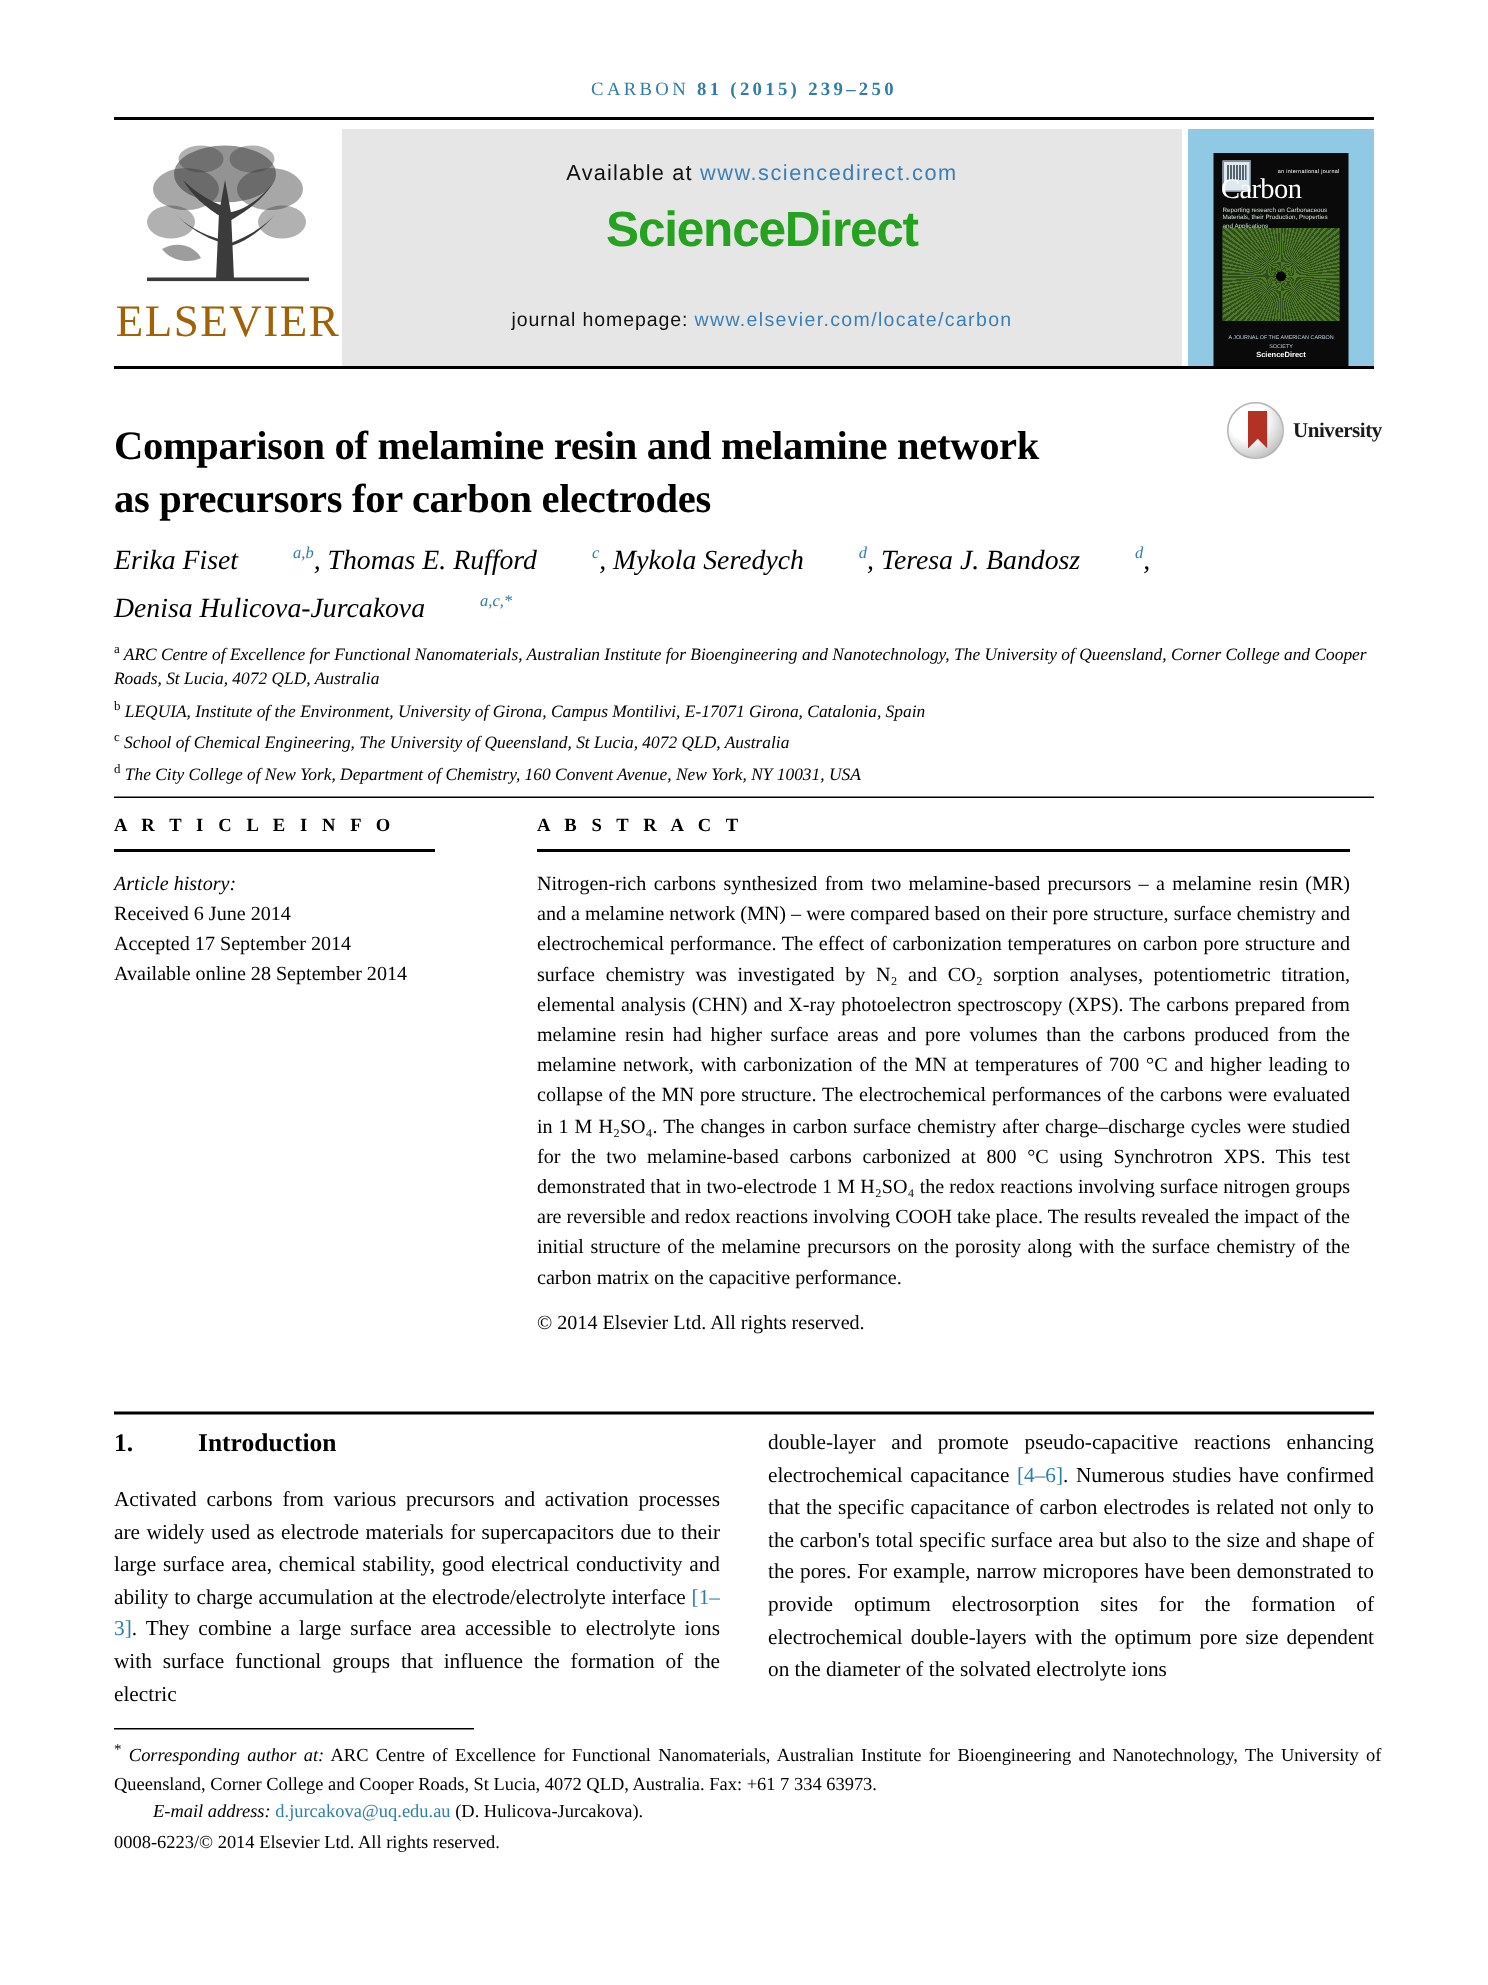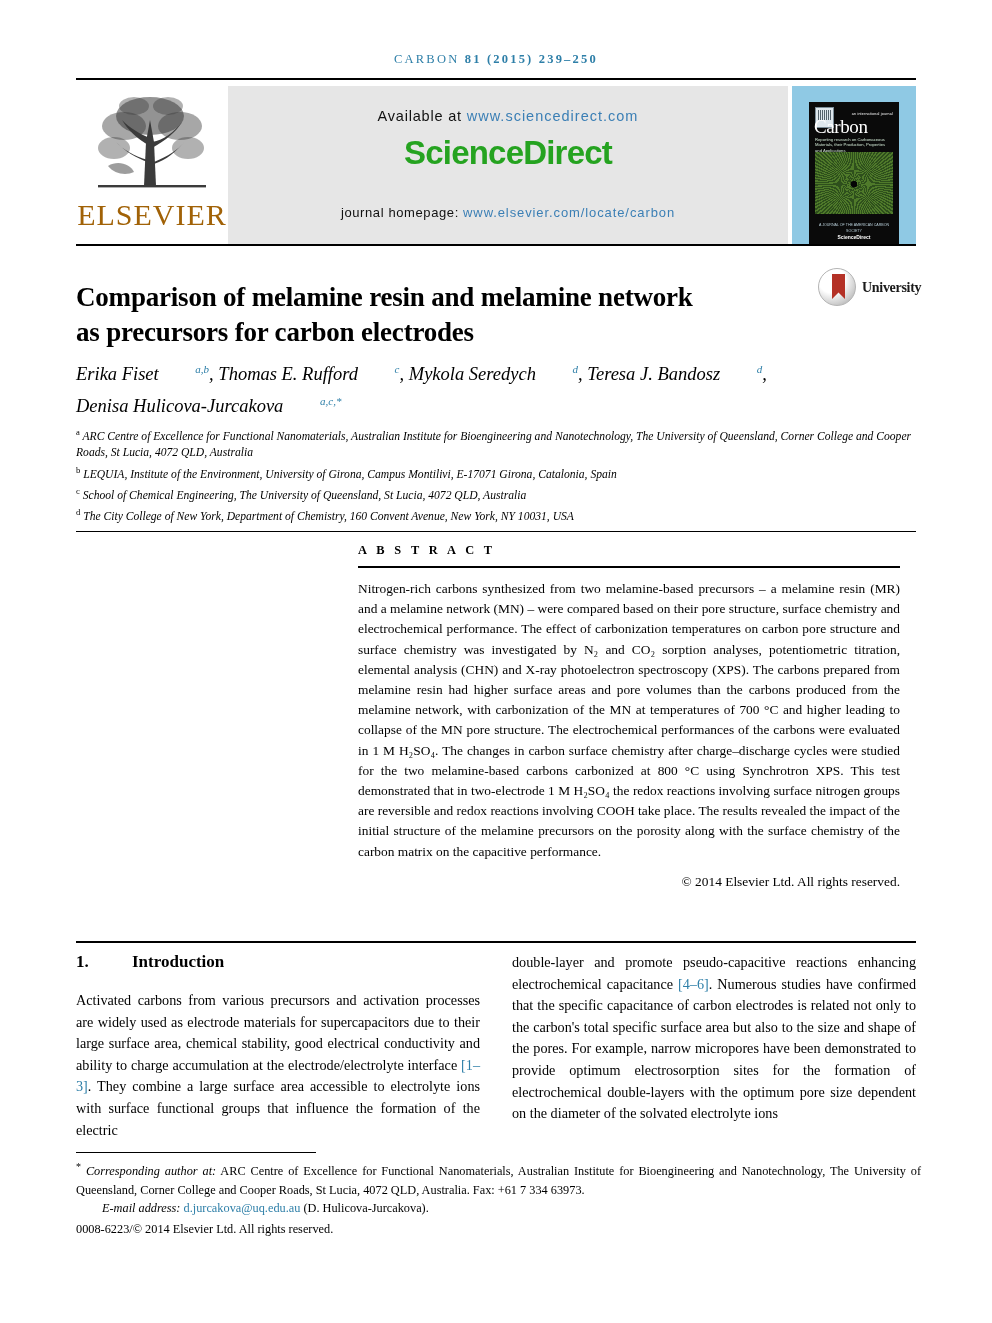--- a/index.html
+++ b/index.html
@@ -316,21 +316,20 @@
   .hist .lbl { font-style: italic; }
   .abs-body {
     margin-top: 11px;
     font-family: "Liberation Serif", serif;
     font-size: 13.4px;
     line-height: 20.2px;
     text-align: justify;
   }
   .abs-copy {
     margin-top: 12px;
-    text-align: right;
     font-family: "Liberation Serif", serif;
     font-size: 13.4px;
   }
 
   .rule-above-intro {
     position: absolute;
     left: 76px; top: 941px;
     width: 840px;
     height: 2px;
     background: #000;
@@ -466,20 +465,30 @@
 
   <div class="affils">
       <div><sup>a</sup><span> ARC Centre of Excellence for Functional Nanomaterials, Australian Institute for Bioengineering and Nanotechnology, The University of Queensland, Corner College and Cooper Roads, St Lucia, 4072 QLD, Australia</span></div>
       <div><sup>b</sup><span> LEQUIA, Institute of the Environment, University of Girona, Campus Montilivi, E-17071 Girona, Catalonia, Spain</span></div>
       <div><sup>c</sup><span> School of Chemical Engineering, The University of Queensland, St Lucia, 4072 QLD, Australia</span></div>
       <div><sup>d</sup><span> The City College of New York, Department of Chemistry, 160 Convent Avenue, New York, NY 10031, USA</span></div>
     </div>
 
   <div class="rule-above-info"></div>
 
+  <div class="col-info">
+    <div class="sec-head">A R T I C L E   I N F O</div>
+    <div class="hr-thick short"></div>
+    <div class="hist">
+      <div class="lbl">Article history:</div>
+      <div>Received 6 June 2014</div>
+      <div>Accepted 17 September 2014</div>
+      <div>Available online 28 September 2014</div>
+    </div>
+  </div>
 
   <div class="col-abs">
     <div class="sec-head">A B S T R A C T</div>
     <div class="hr-thick"></div>
     <div class="abs-body">Nitrogen-rich carbons synthesized from two melamine-based precursors – a melamine resin (MR) and a melamine network (MN) – were compared based on their pore structure, surface chemistry and electrochemical performance. The effect of carbonization temperatures on carbon pore structure and surface chemistry was investigated by N₂ and CO₂ sorption analyses, potentiometric titration, elemental analysis (CHN) and X-ray photoelectron spectroscopy (XPS). The carbons prepared from melamine resin had higher surface areas and pore volumes than the carbons produced from the melamine network, with carbonization of the MN at temperatures of 700 °C and higher leading to collapse of the MN pore structure. The electrochemical performances of the carbons were evaluated in 1 M H₂SO₄. The changes in carbon surface chemistry after charge–discharge cycles were studied for the two melamine-based carbons carbonized at 800 °C using Synchrotron XPS. This test demonstrated that in two-electrode 1 M H₂SO₄ the redox reactions involving surface nitrogen groups are reversible and redox reactions involving COOH take place. The results revealed the impact of the initial structure of the melamine precursors on the porosity along with the surface chemistry of the carbon matrix on the capacitive performance.</div>
     <div class="abs-copy">© 2014 Elsevier Ltd. All rights reserved.</div>
   </div>
 
   <div class="rule-above-intro"></div>
 

